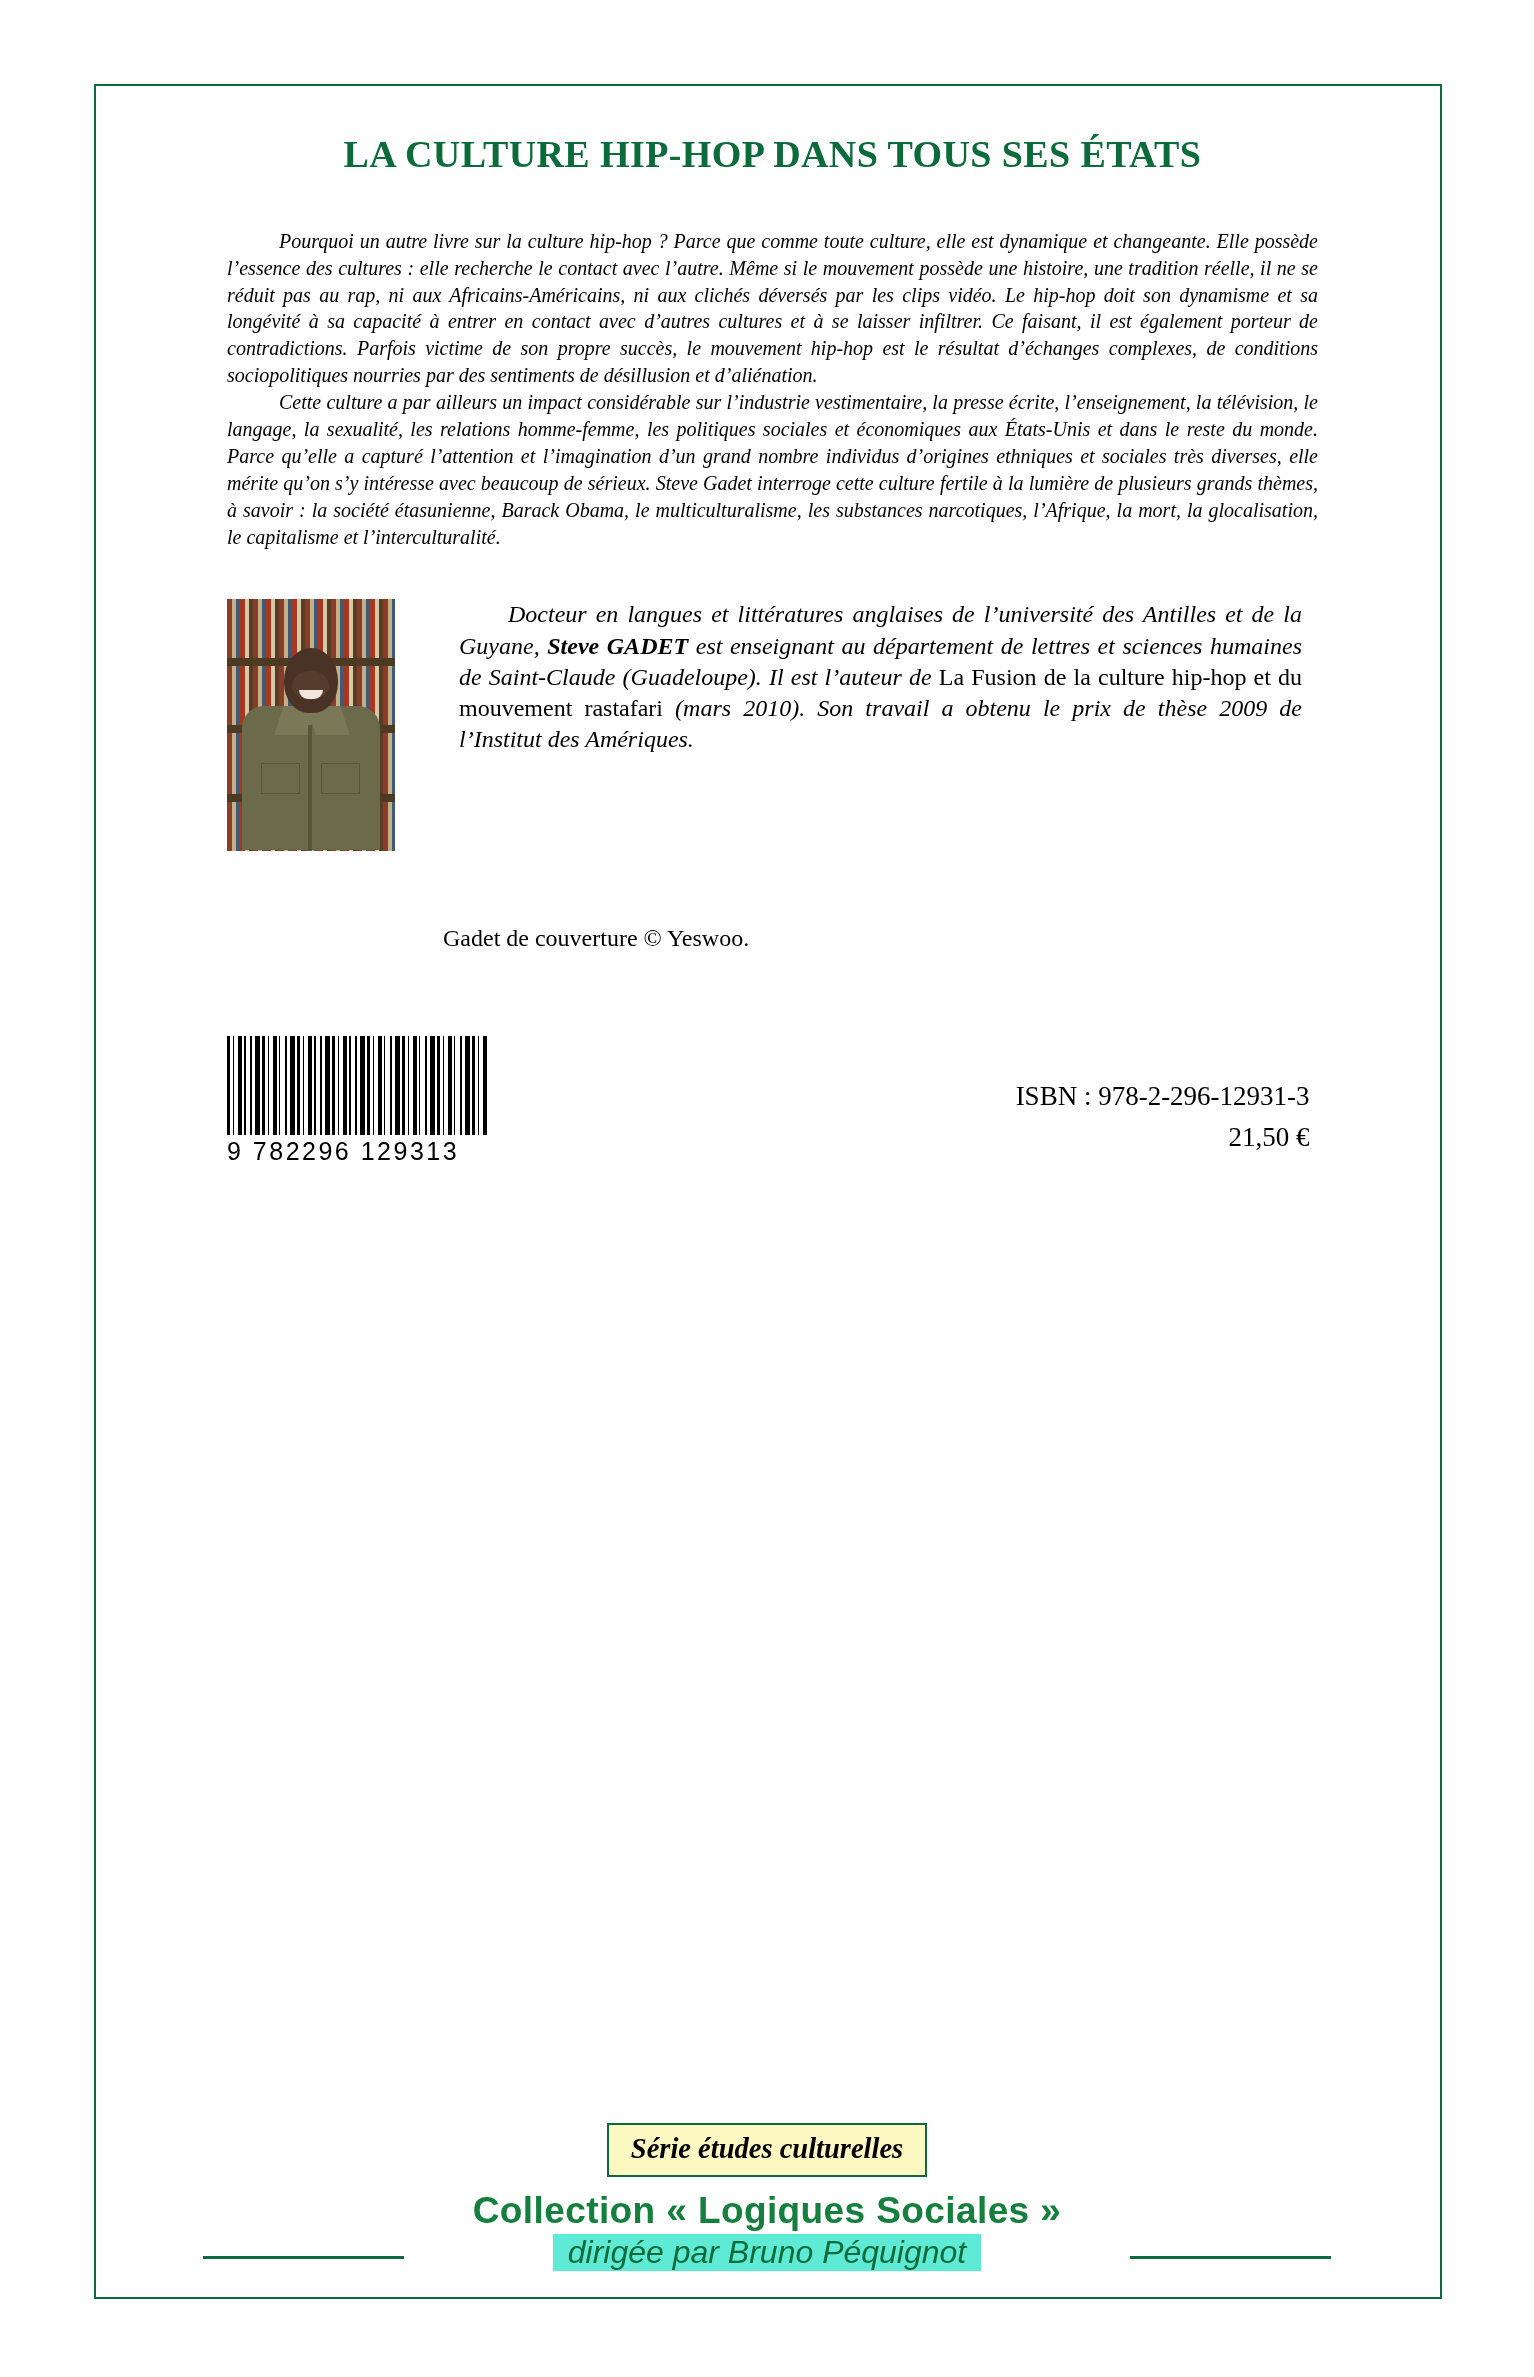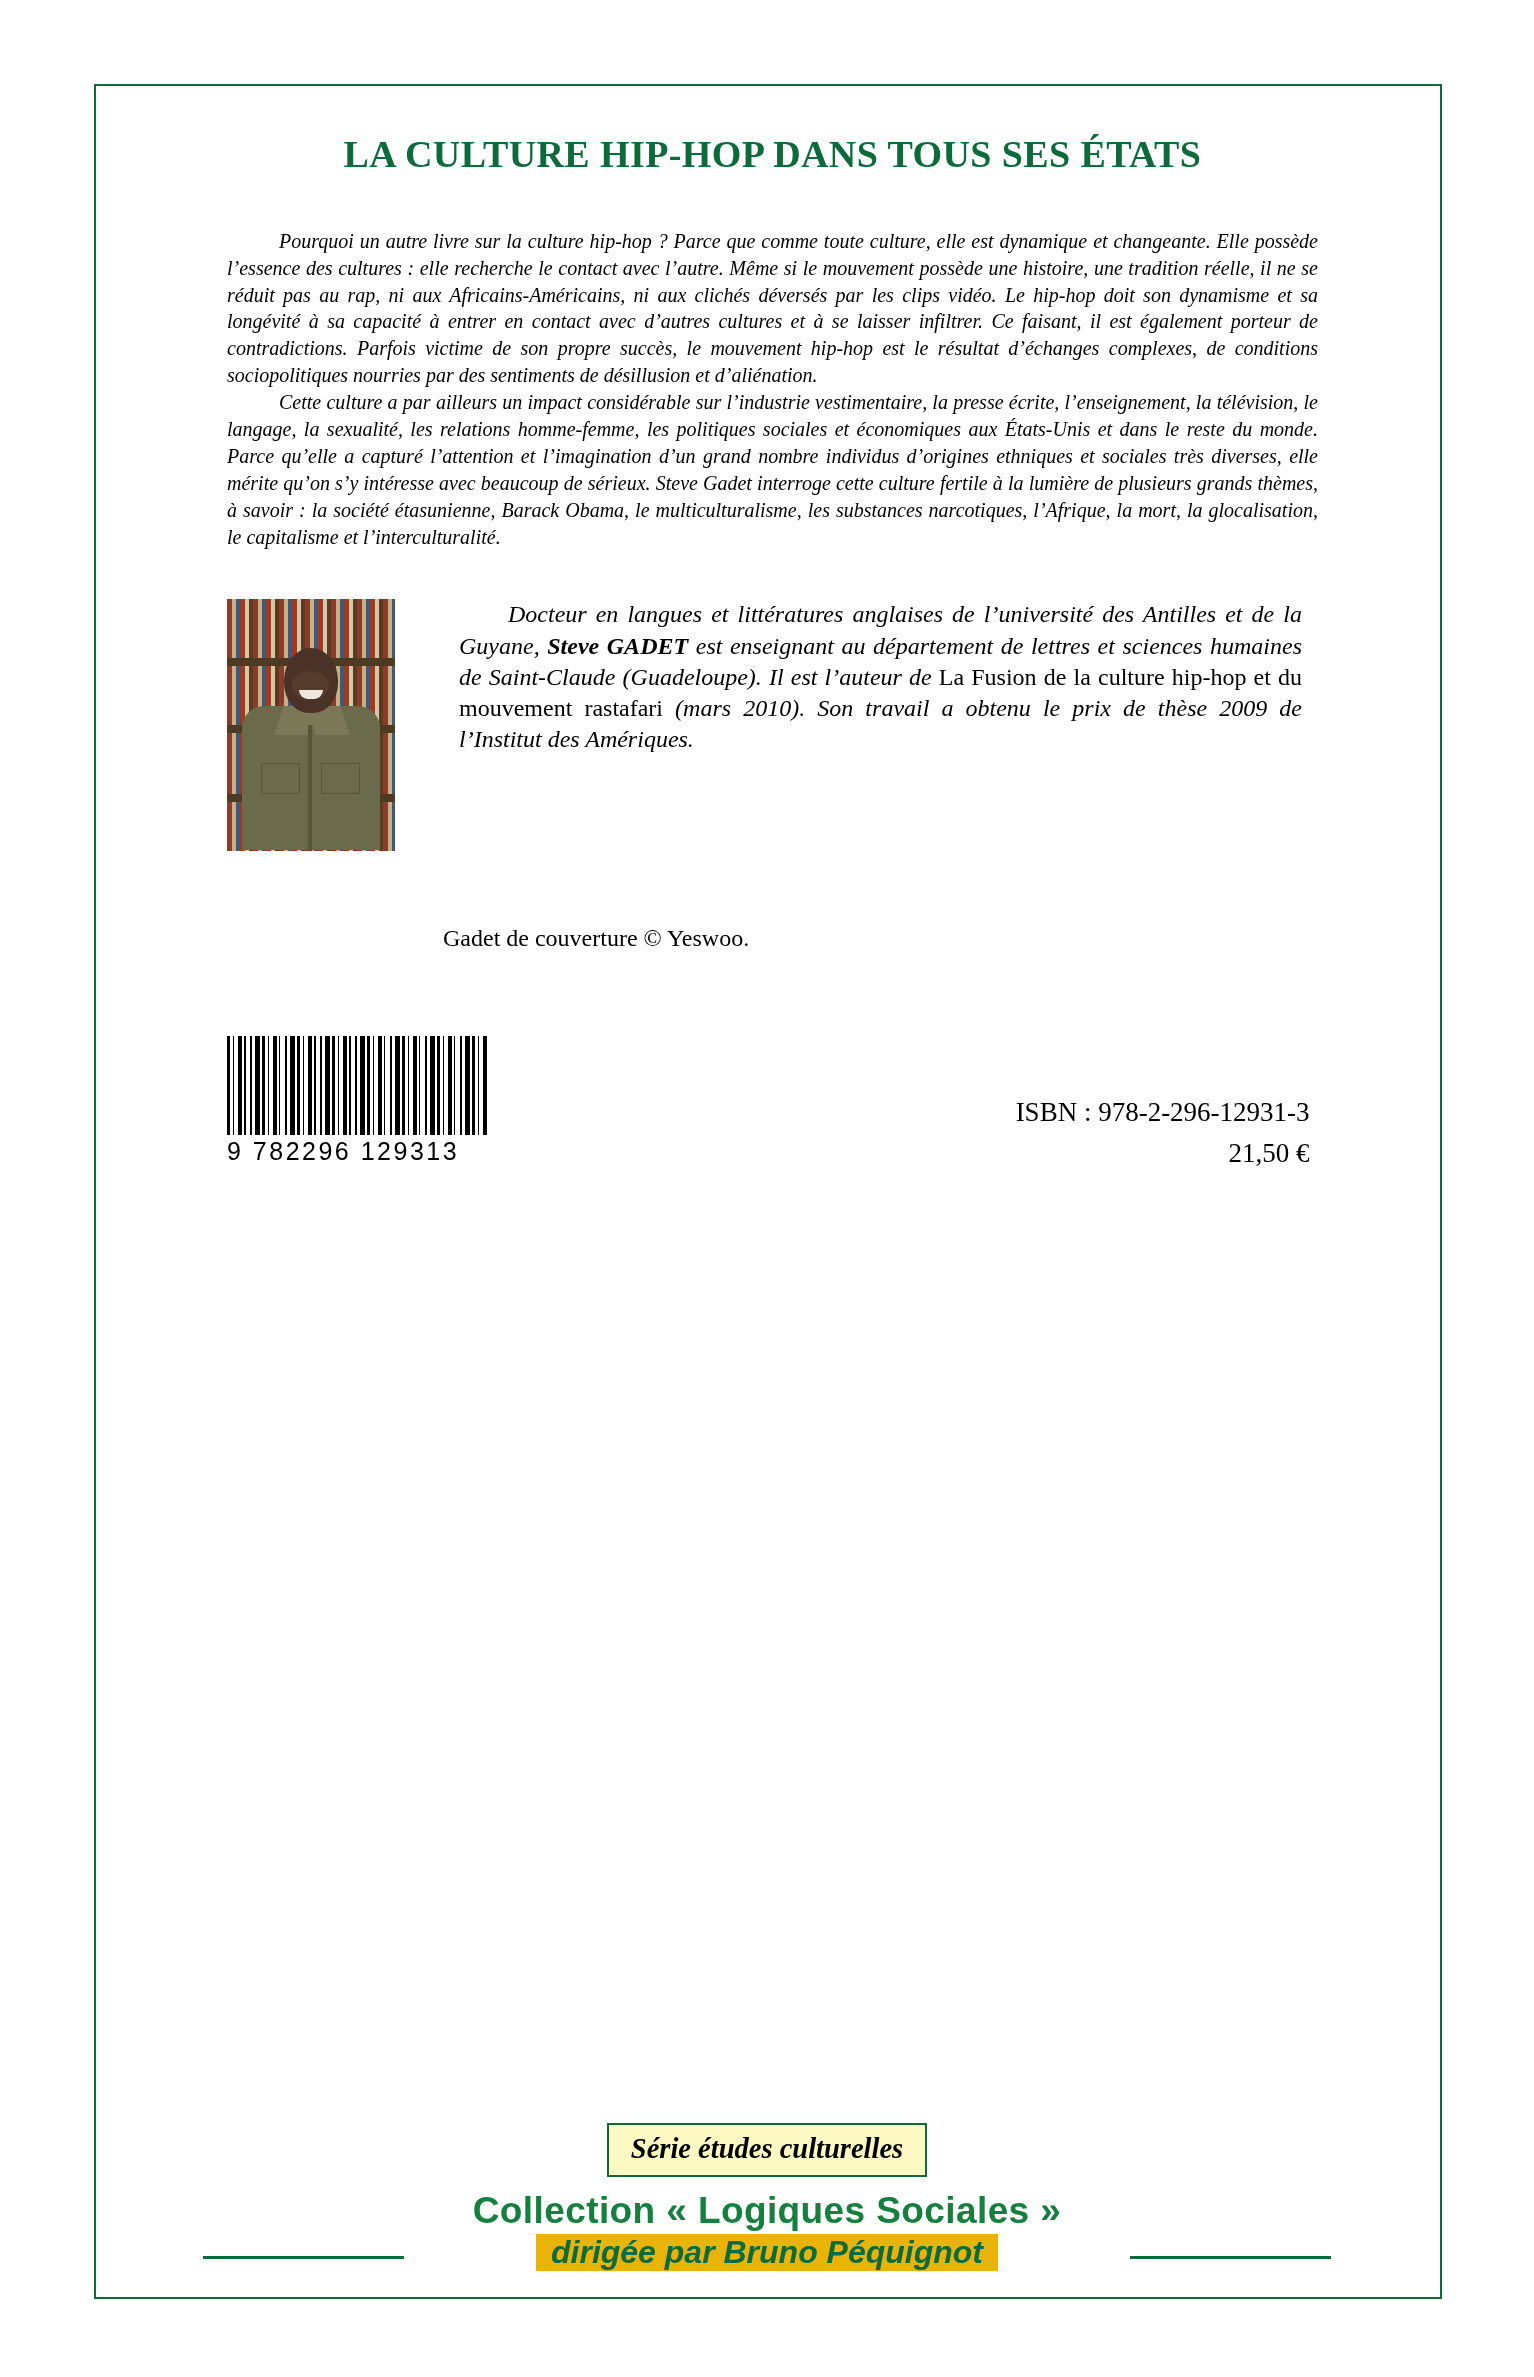--- a/index.html
+++ b/index.html
@@ -227,21 +227,21 @@
   .barcode .digits {
     font-family: "Liberation Sans", sans-serif;
     font-size: 25px;
     letter-spacing: 2.5px;
     margin-top: 1.7px;
     white-space: nowrap;
   }
   .isbn-block {
     position: absolute;
     right: 8.4px;
-    top: 56px;
+    top: 40px;
     text-align: right;
     font-size: 27px;
     line-height: 1.5;
   }
 
   
   .footer {
     position: absolute;
     left: 94px;
     right: 94px;
@@ -266,26 +266,26 @@
     color: #15803d;
     letter-spacing: 0.4px;
   }
   .directed-row {
     position: relative;
     margin-top: 1.7px;
     height: 44px;
   }
   .directed {
     font-family: "Liberation Sans", sans-serif;
-    font-weight: bold;
+    font-weight: normal;
     font-style: italic;
     font-size: 32px;
     color: #0b6b3a;
     display: inline-block;
-    background: #eab308;
+    background: #5eead4;
     padding: 0 15px;
     position: relative;
     z-index: 2;
   }
   .rule {
     position: absolute;
     top: 22px;
     height: 2.5px;
     background: #0b6b3a;
     z-index: 1;

